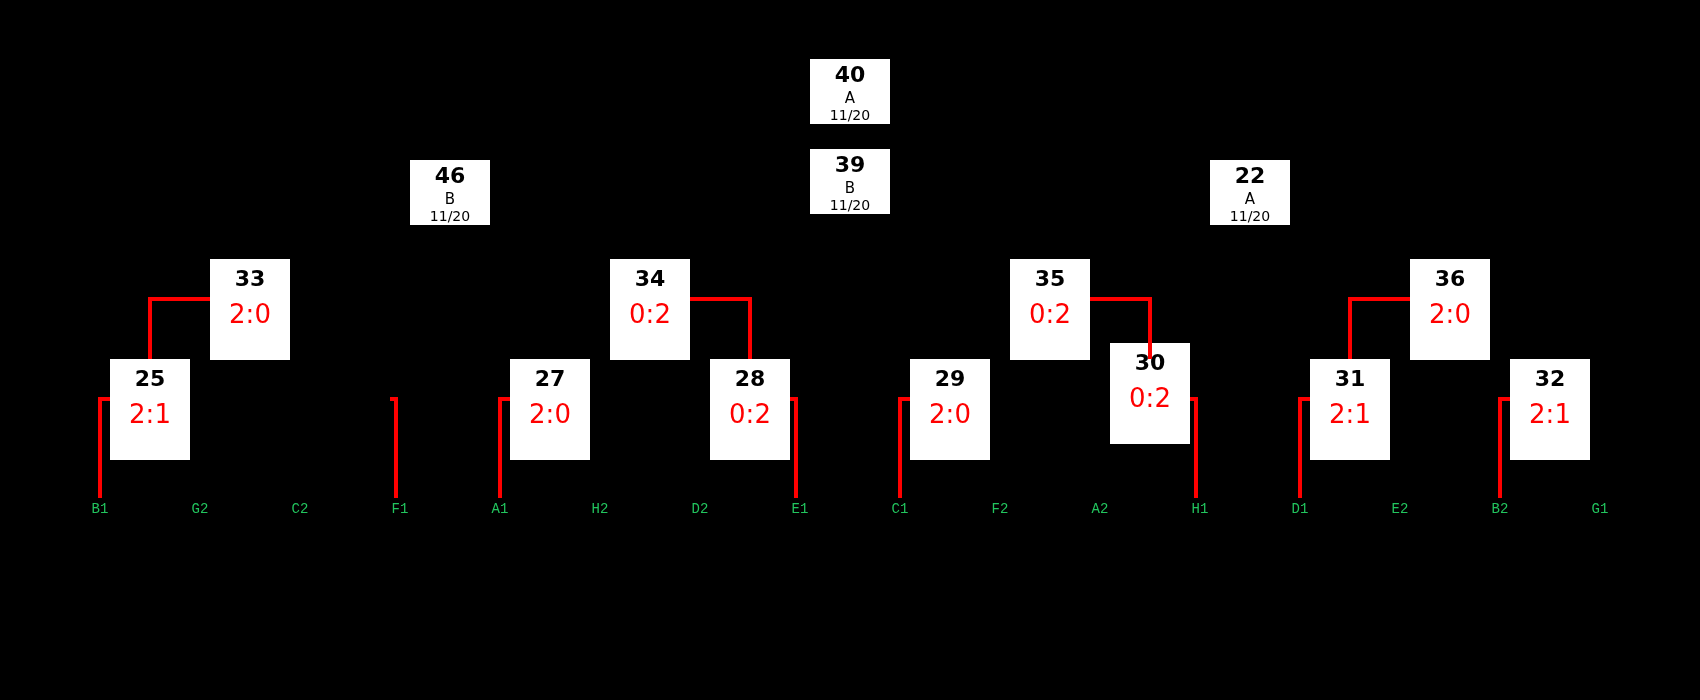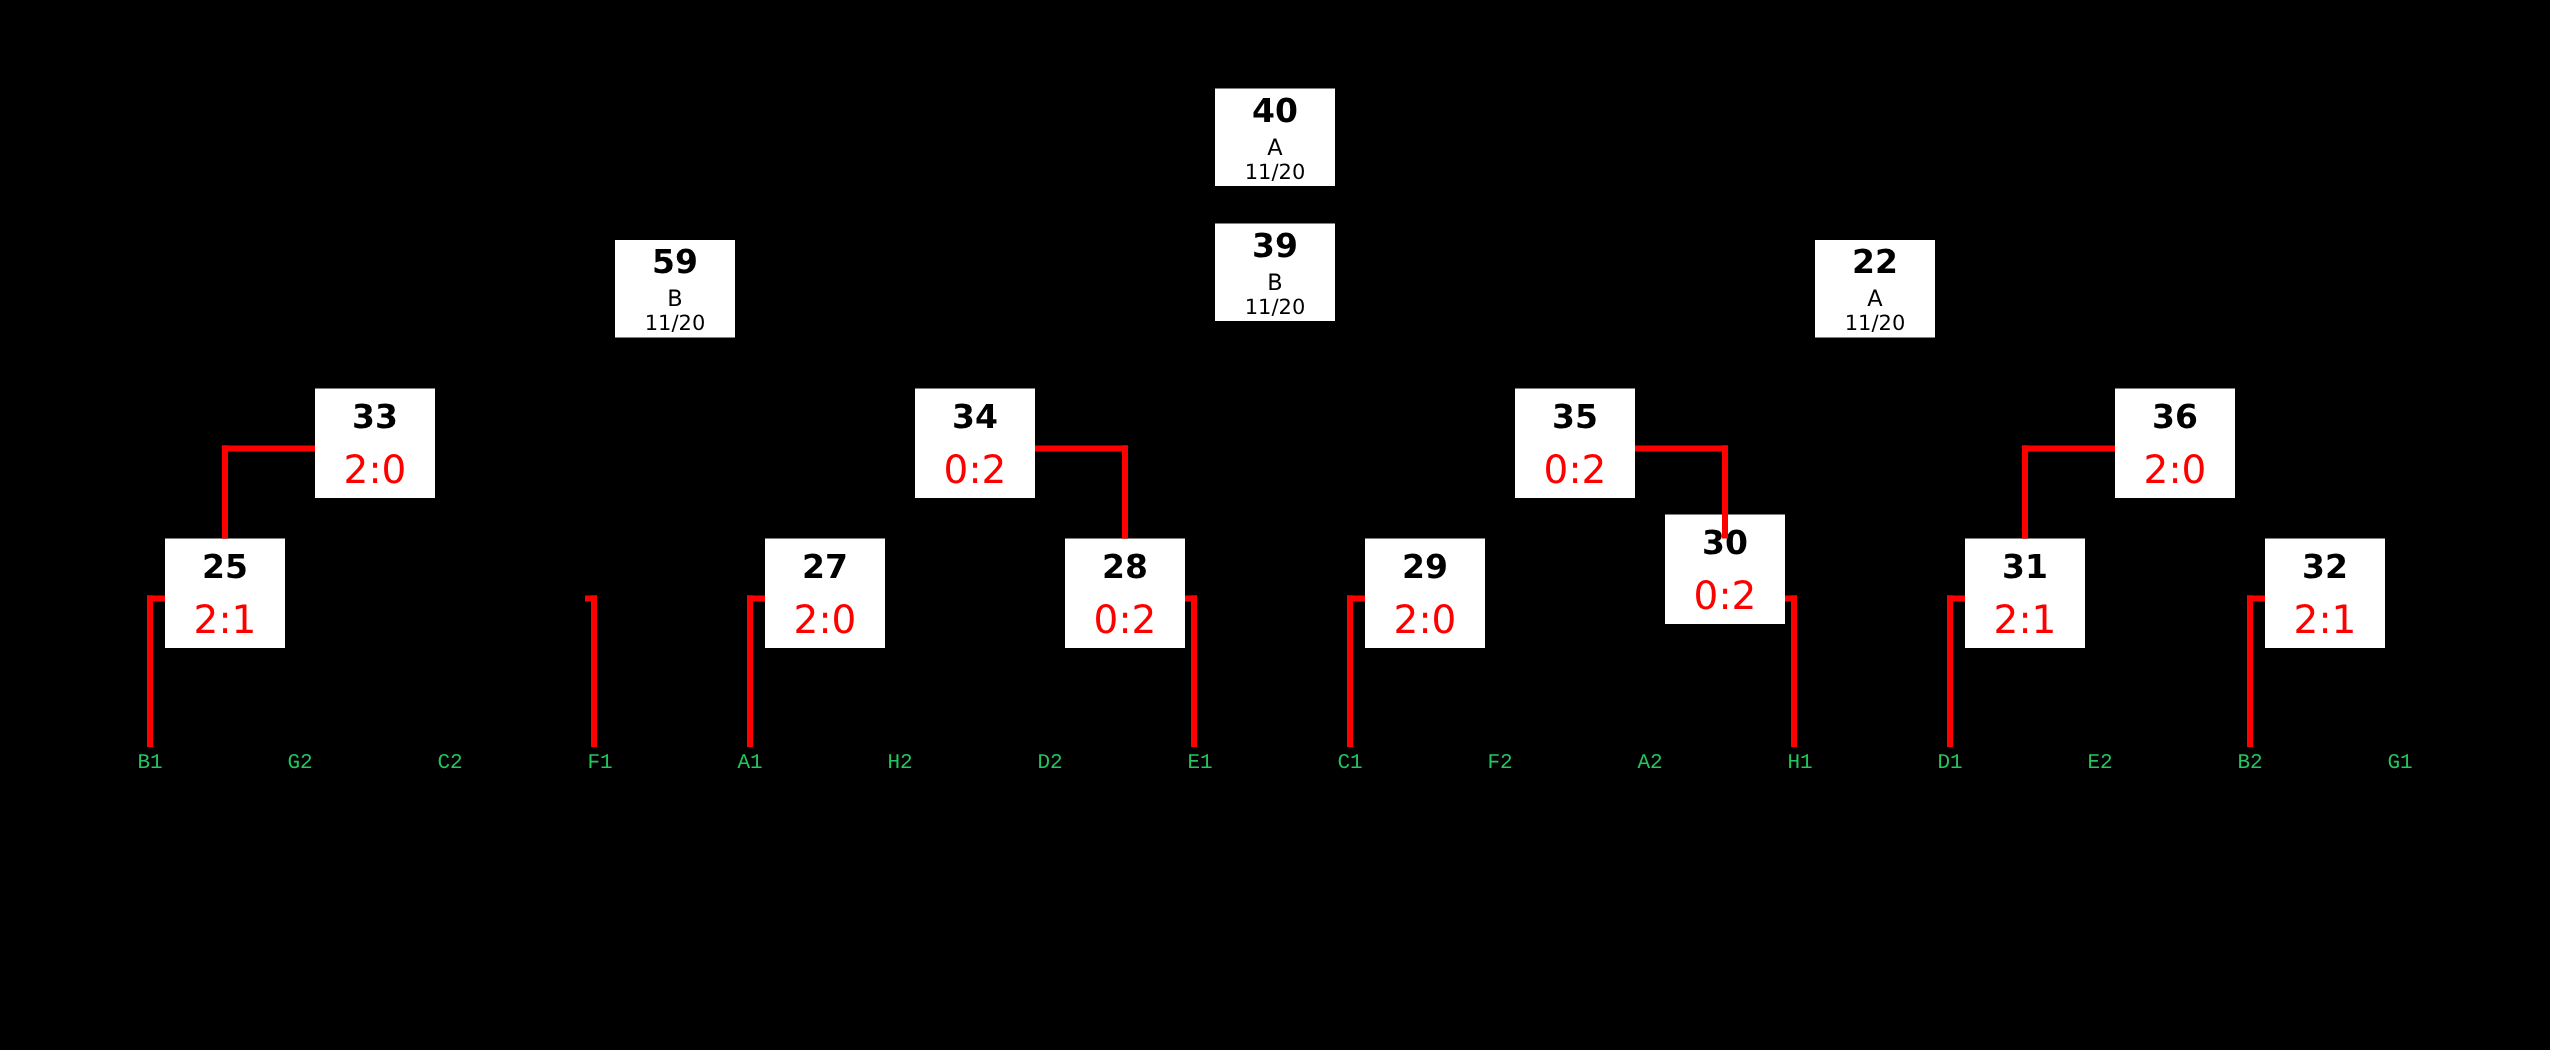--- a/index.html
+++ b/index.html
@@ -1,19 +1,19 @@
 <!DOCTYPE html>
 <html><head>
 <meta charset="utf-8">
 <style>
   html,body{margin:0;padding:0;background:#000;}
   .stage{position:relative;width:1700px;height:700px;background:#000000;overflow:hidden;
          font-family:"DejaVu Sans",sans-serif;}
   .box{position:absolute;width:80px;background:#ffffff;text-align:center;}
-  .box.score{height:73px;}
+  .box.score{height:101px;}
   .box.sched{height:65px;}
   .num{font-size:22px;font-weight:bold;color:#000;line-height:34px;padding-top:3px;}
   .sched .num{line-height:28px;padding-top:2px;}
   .score-text{font-size:26px;color:#ff0000;line-height:36px;}
   .group{font-size:15px;color:#000;line-height:18px;}
   .date,.time{font-size:14px;color:#000;line-height:16px;}
   .team{position:absolute;top:501px;transform:translateX(-50%);color:#22c55e;
         font-family:"Liberation Mono",monospace;font-size:14px;white-space:nowrap;}
   .rl{position:absolute;background:#ff0000;}
 </style>
@@ -28,21 +28,21 @@
     <div class="date">11/20</div>
     <div class="time">16:30</div>
   </div>
   <div class="box sched" style="left:810px;top:149px">
     <div class="num">39</div>
     <div class="group">B</div>
     <div class="date">11/20</div>
     <div class="time">16:30</div>
   </div>
   <div class="box sched" style="left:410px;top:160px">
-    <div class="num">59</div>
+    <div class="num">46</div>
     <div class="group">B</div>
     <div class="date">11/20</div>
     <div class="time">15:00</div>
   </div>
   <div class="box sched" style="left:1210px;top:160px">
     <div class="num">22</div>
     <div class="group">A</div>
     <div class="date">11/20</div>
     <div class="time">15:00</div>
   </div>

